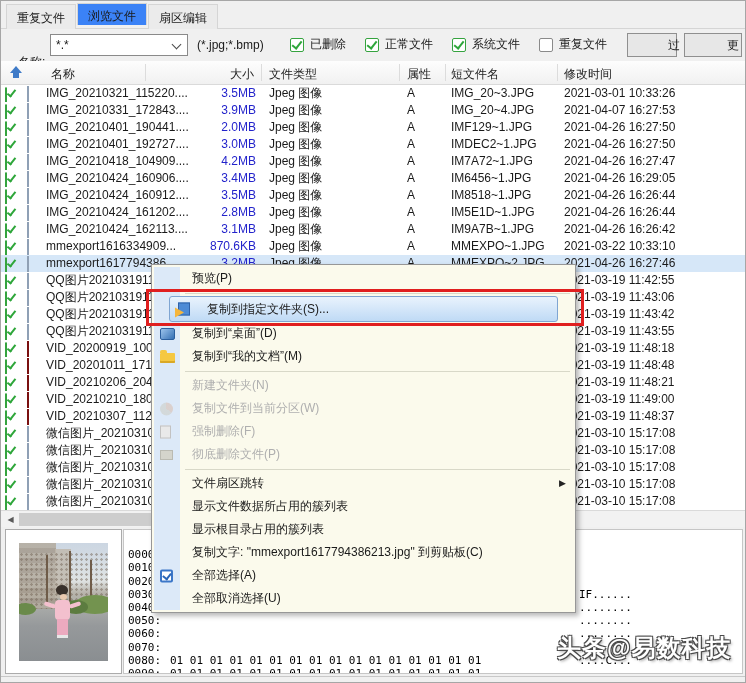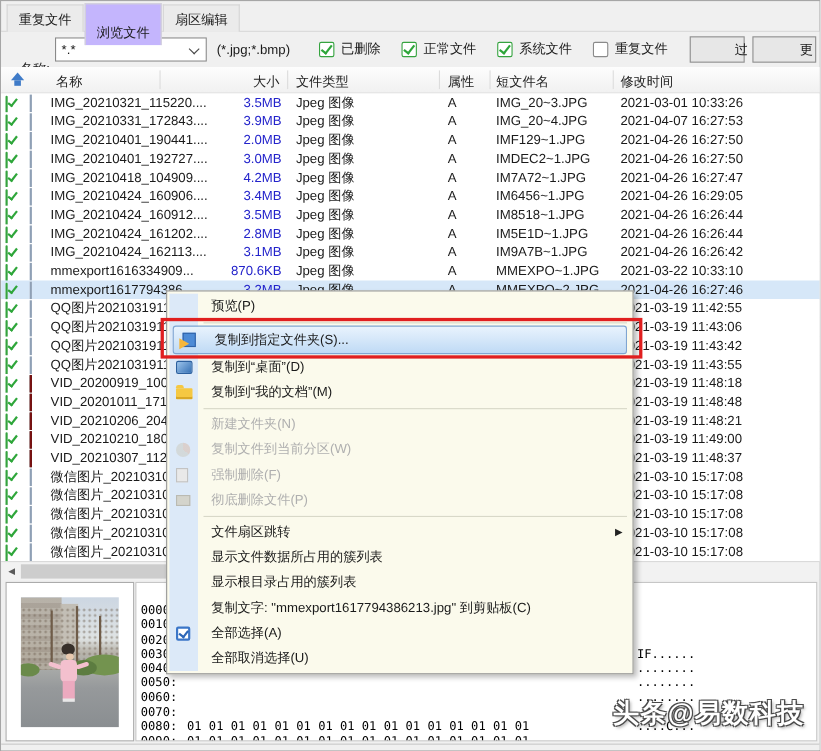--- a/index.html
+++ b/index.html
@@ -7,21 +7,21 @@
   .window {
     position: relative; width: 746px; height: 683px;
     background: #F0F0F0; border: 1px solid #A6A6A6; overflow: hidden;
     font-family: "Liberation Sans", "DejaVu Sans", sans-serif; font-size: 12px; color: #1a1a1a;
   }
   
   .tabbar { position: absolute; left: 0; top: 0; width: 746px; height: 28px;
             border-bottom: 1px solid #D5D5D5; padding: 3px 0 0 5px; display: flex; }
   .tab { height: 25px; padding: 5px 10px 0 10px; border: 1px solid #D5D5D5; border-bottom: none;
          background: #EBEBEB; margin-right: 1px; cursor: default; }
-  .tab.active { background: #c4b5fd; height: 38px; position: relative; z-index: 2; margin-top: -1px; padding-top: 18px; }
+  .tab.active { background: #3b82f6; height: 22px; position: relative; z-index: 2; margin-top: -1px; padding-top: 4px; }
   
   .filterbar { position: absolute; left: 0; top: 28px; width: 746px; height: 32px; background: #F0F0F0; }
   .f-label { position: absolute; left: 17px; top: 25px; }
   .f-combo { position: absolute; left: 49px; top: 5px; width: 138px; height: 22px; background: #fff;
              border: 1px solid #8A8A8A; line-height: 20px; padding-left: 5px; }
   .f-chev { position: absolute; right: 7px; top: 6px; width: 7px; height: 7px;
             border-right: 1.6px solid #4a4a4a; border-bottom: 1.6px solid #4a4a4a; transform: rotate(45deg); }
   .f-ext { position: absolute; left: 196px; top: 9px; }
   .f-cbs { position: absolute; left: 289px; top: 7px; display: flex; gap: 19px; }
   .f-cb-item { display: flex; align-items: center; gap: 6px; }
@@ -102,21 +102,21 @@
                background: #F0F0F0; border-top: 1px solid #C8C8C8; }
   
   .ctxmenu { position: absolute; left: 150px; top: 263px; width: 425px; background: #FBFAEC;
              border: 1px solid #979797; box-shadow: 3px 3px 5px rgba(0,0,0,.28); padding: 2px 0; z-index: 10; }
   .gutter { position: absolute; left: 2px; top: 2px; bottom: 2px; width: 26px; background: #DCE9F8; }
   .mitem { position: relative; height: 23px; line-height: 23px; padding-left: 40px; white-space: nowrap;
            color: #1a1a1a; z-index: 1; }
   .mitem.disabled { color: #AFAFAF; }
   .mitem.sep { height: 6px; }
   .mitem.sep::after { content: ""; position: absolute; left: 33px; right: 5px; top: 3px; border-top: 1px solid #D8D8C8; }
-  .mitem.hl { height: 26px; line-height: 24px; margin: 0 5px; padding-left: 37px; border: 1px solid #7FA5D2;
+  .mitem.hl { height: 26px; line-height: 24px; margin: 0 17px; padding-left: 37px; border: 1px solid #7FA5D2;
               border-radius: 3px; background: linear-gradient(#E9F3FD, #BFDAF5); }
   .micon { position: absolute; left: 8px; top: 50%; transform: translateY(-50%); width: 16px; height: 14px; }
   .micon.copyto { width: 12px; height: 13px; background: #4D8BD6; border: 1px solid #2F62A8; }
   .micon.copyto::after { content: ""; position: absolute; left: -4px; bottom: -3px; width: 0; height: 0;
               border-left: 9px solid #F5B63C; border-top: 5px solid transparent; border-bottom: 5px solid transparent; }
   .micon.desktop { width: 15px; height: 12px; border-radius: 2px; border: 1px solid #2B5F9E;
               background: linear-gradient(135deg, #9CC4EC, #3570B4); }
   .micon.mydocs { width: 15px; height: 10px; top: 58%; background: #F5C842; border-radius: 1px;
               box-shadow: inset 0 -2px 0 #D9A826; }
   .micon.mydocs::before { content: ""; position: absolute; left: 0; top: -3px; width: 7px; height: 3px;

